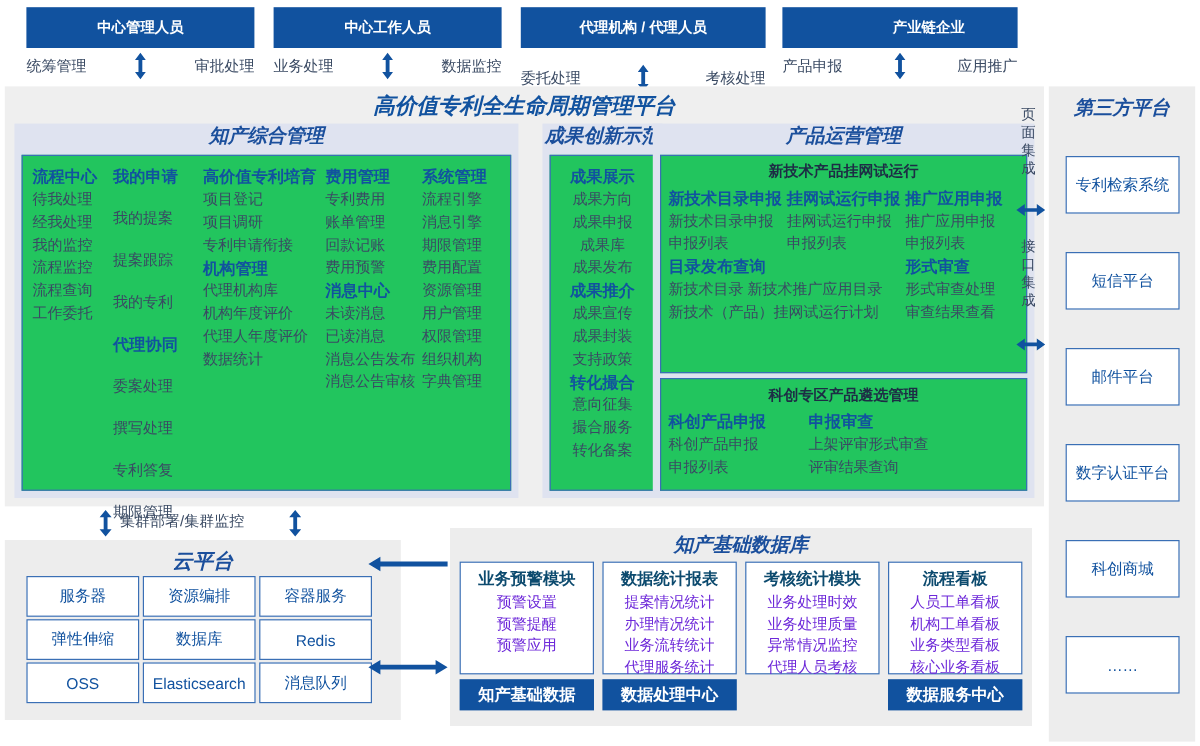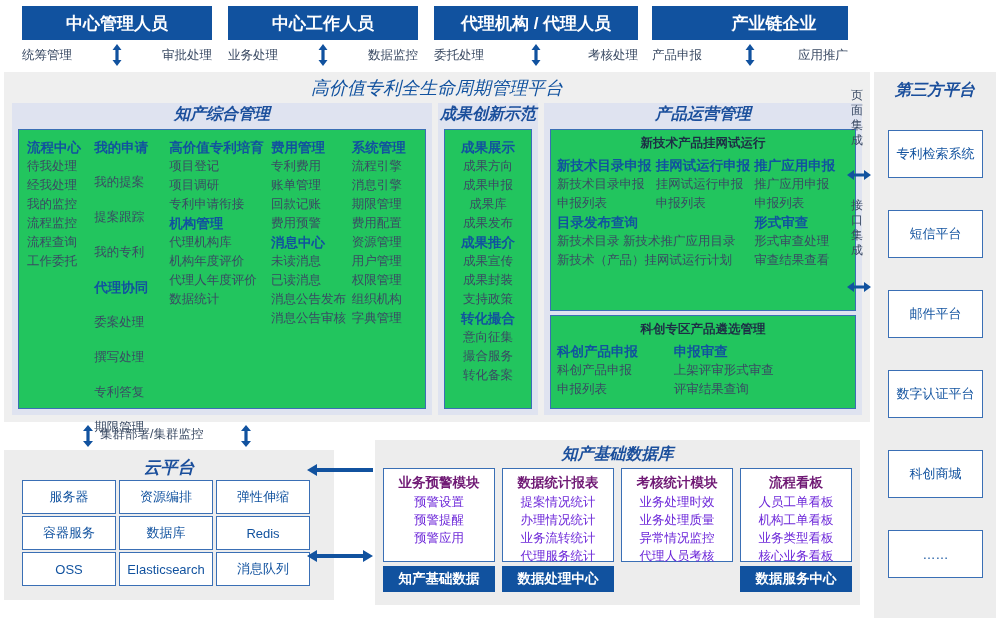--- a/index.html
+++ b/index.html
@@ -9,21 +9,21 @@
     font-family: "Liberation Sans", "DejaVu Sans", sans-serif;
     color: #1b4f9c;
     overflow: hidden;
     position: relative;
   }
   
   .blue-head {
     background: #11529F;
     color: #ffffff;
     font-weight: bold;
-    font-size: 17px;
+    font-size: 12px;
     text-align: center;
     display: flex; align-items: center; justify-content: center;
   }
   .sec-title {
     text-align: center;
     color: #1b4f9c;
     font-weight: bold;
     font-style: italic;
     font-size: 16px;
   }
@@ -57,35 +57,35 @@
   .vdbl svg { display:block; }
 
   
   #platform {
     position: absolute; left: 4px; top: 72px;
     width: 866px; height: 350px;
     background: #EFEFEF;
   }
   #plat-title {
     position: absolute; left: 0; top: 4px; width: 866px;
-    font-size: 18px; font-weight: normal; font-style: italic;
+    font-size: 18px; font-weight: bold; font-style: italic;
     color: #11529F; text-align: center;
   }
 
   .group { position: absolute; }
   .group > .sec-title { height: 22px; line-height: 22px; }
 
   
   #g-zc { left: 8px; top: 31px; width: 420px; height: 312px; }
   #g-zc .body { position:absolute; left:6px; top:26px; width:408px; height:280px; }
   .zc-grid { display: flex; padding: 8px 6px 4px 8px; gap: 0px; }
   .zc-col { display: flex; flex-direction: column; }
 
   
-  #g-cg { left: 434px; top: 31px; width: 100px; height: 312px; }
+  #g-cg { left: 448px; top: 31px; width: 100px; height: 312px; }
   #g-cg .body { position:absolute; left:6px; top:26px; width:88px; height:280px; padding: 8px 0 0 0;}
   #g-cg .colhead, #g-cg .leaf { text-align: center; }
 
   
   #g-cp { left: 540px; top: 31px; width: 318px; height: 312px; }
   #g-cp .inner1 { position:absolute; left:6px; top:26px; width:306px; height:182px; }
   #g-cp .inner2 { position:absolute; left:6px; top:212px; width:306px; height:94px; }
   .blk-title {
     text-align: center; font-weight: bold; font-size: 12.5px;
     color: #1d2d45; padding: 5px 0 4px;
@@ -122,21 +122,21 @@
   .cl-grid { position:absolute; left: 18px; top: 30px; width: 294px; display:grid; grid-template-columns: repeat(3, 94px); grid-template-rows: repeat(3, 34px); gap: 2px 3px; }
   .cl-cell { background:#fff; border:1px solid #3A6FB5; display:flex; align-items:center; justify-content:center; font-size:13px; color:#11529F; }
 
   
   #dbarrows { position:absolute; left: 305px; top: 455px; width: 70px; height: 120px; }
   #db { position:absolute; left: 375px; top: 440px; width: 485px; height: 165px; background:#EDEDED; }
   #db .sec-title { position:absolute; top:4px; left:0; width:485px; font-size:16px; }
   .db-cols { position:absolute; left:8px; top:28px; width:469px; display:flex; gap:7px; }
   .db-col { width: 113px; }
   .db-card { background:#fff; border:1px solid #3A6FB5; height: 94px; padding-top:4px; }
-  .db-card .h { text-align:center; font-weight:bold; font-size:13.5px; color:#701a75; line-height:20px;}
+  .db-card .h { text-align:center; font-weight:bold; font-size:13.5px; color:#0c4a6e; line-height:20px;}
   .db-card .l { text-align:center; font-size:12.5px; color:#6d28d9; line-height:18px; }
   .db-foot {
     margin-top: 4px; height: 26px; background:#11529F; color:#fff;
     font-weight:bold; font-size:13.5px;
     display:flex; align-items:center; justify-content:center;
   }
 </style>
 </head>
 <body>
 
@@ -155,21 +155,21 @@
     <div class="role-sub" style="left: 228px; width: 190px;">
       <span>业务处理</span>
       <span class="vdbl">
         <svg width="14" height="24">
           <path d="M7 1 L11.5 7 L8.6 7 L8.6 17 L11.5 17 L7 23 L2.5 17 L5.4 17 L5.4 7 L2.5 7 Z" fill="#11529F"></path>
         </svg>
       </span>
       <span>数据监控</span>
     </div>
     <div class="role-cell blue-head" style="left: 434px; width: 204px;">代理机构 / 代理人员</div>
-    <div class="role-sub" style="left: 434px; width: 204px;">
+    <div class="role-sub" style="left: 434px; width: 204px; margin-top: 10px;">
       <span>委托处理</span>
       <span class="vdbl">
         <svg width="14" height="24">
           <path d="M7 1 L11.5 7 L8.6 7 L8.6 17 L11.5 17 L7 23 L2.5 17 L5.4 17 L5.4 7 L2.5 7 Z" fill="#11529F"></path>
         </svg>
       </span>
       <span>考核处理</span>
     </div>
     <div class="role-cell blue-head" style="left: 652px; width: 196px; padding-left: 48px;">产业链企业</div>
     <div class="role-sub" style="left: 652px; width: 196px;">
@@ -354,22 +354,22 @@
   <svg width="16" height="24" style="position:absolute;left:234px;top:0;">
     <path d="M8 1 L13 7 L9.6 7 L9.6 17 L13 17 L8 23 L3 17 L6.4 17 L6.4 7 L3 7 Z" fill="#11529F"></path>
   </svg>
 </div>
 
 <div id="cloud">
   <div class="sec-title">云平台</div>
   <div class="cl-grid" id="cl-grid">
       <div class="cl-cell">服务器</div>
       <div class="cl-cell">资源编排</div>
+      <div class="cl-cell">容器服务</div>
       <div class="cl-cell">弹性伸缩</div>
-      <div class="cl-cell">容器服务</div>
       <div class="cl-cell">数据库</div>
       <div class="cl-cell">Redis</div>
       <div class="cl-cell">OSS</div>
       <div class="cl-cell">Elasticsearch</div>
       <div class="cl-cell">消息队列</div>
     </div>
 </div>
 
 <div id="dbarrows">
   <svg width="70" height="18" style="position:absolute;left:0;top:6px;">

